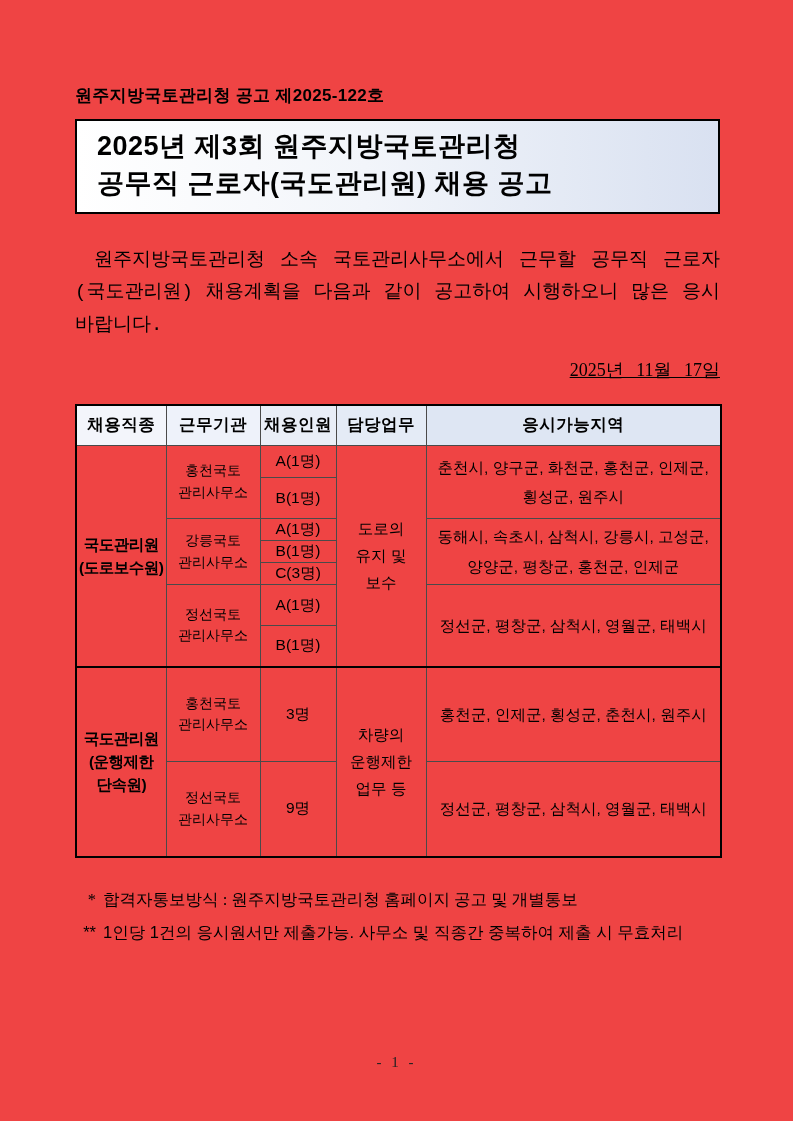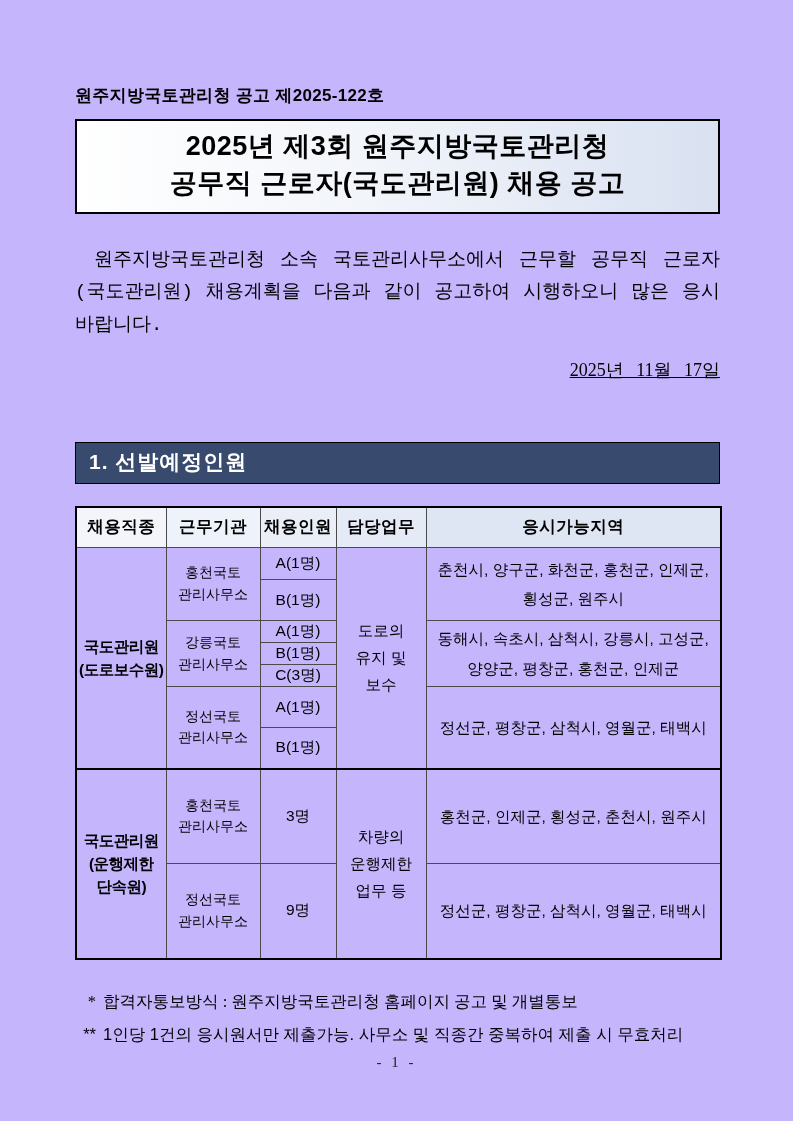--- a/index.html
+++ b/index.html
@@ -3,41 +3,41 @@
 <meta charset="utf-8">
 <style>
   * { box-sizing: border-box; margin: 0; padding: 0; }
   html, body { background: #ffffff; }
   body { font-family: "Liberation Sans", sans-serif; color: #000; }
 
   .page {
     position: relative;
     width: 793px;
     height: 1121px;
-    background: #c4b5fd;
+    background: #ef4444;
     overflow: hidden;
     margin: 0 auto;
   }
   .content { padding-left: 75px; padding-right: 73px; }
 
   
   .doc-number {
     padding-top: 84px;
     font-size: 17px;
     font-weight: 700;
     letter-spacing: 0.3px;
   }
 
   
   .title-box {
     margin-top: 12px;
     border: 2px solid #000;
     background: linear-gradient(90deg, #ffffff 0%, #f2f5fa 45%, #d9e1f1 100%);
-    text-align: center;
-    padding: 7px 4px 9px;
+    text-align: left;
+    padding: 7px 20px 9px;
   }
   .title-line {
     font-size: 27px;
     font-weight: 800;
     line-height: 1.38;
     letter-spacing: 0.5px;
     white-space: nowrap;
   }
 
   
@@ -164,21 +164,20 @@
     </div>
 
     <div class="intro">
       <div class="intro-line first">원주지방국토관리청 소속 국토관리사무소에서 근무할 공무직 근로자</div>
       <div class="intro-line">(국도관리원) 채용계획을 다음과 같이 공고하여 시행하오니 많은 응시</div>
       <div class="intro-line last">바랍니다.</div>
     </div>
 
     <div class="date-line">2025년 11월 17일</div>
 
-    <div class="section-bar">1. 선발예정인원</div>
 
     <table class="recruit">
       <colgroup>
         <col style="width:90px">
         <col style="width:94px">
         <col style="width:76px">
         <col style="width:90px">
         <col style="width:295px">
       </colgroup>
       <thead>

